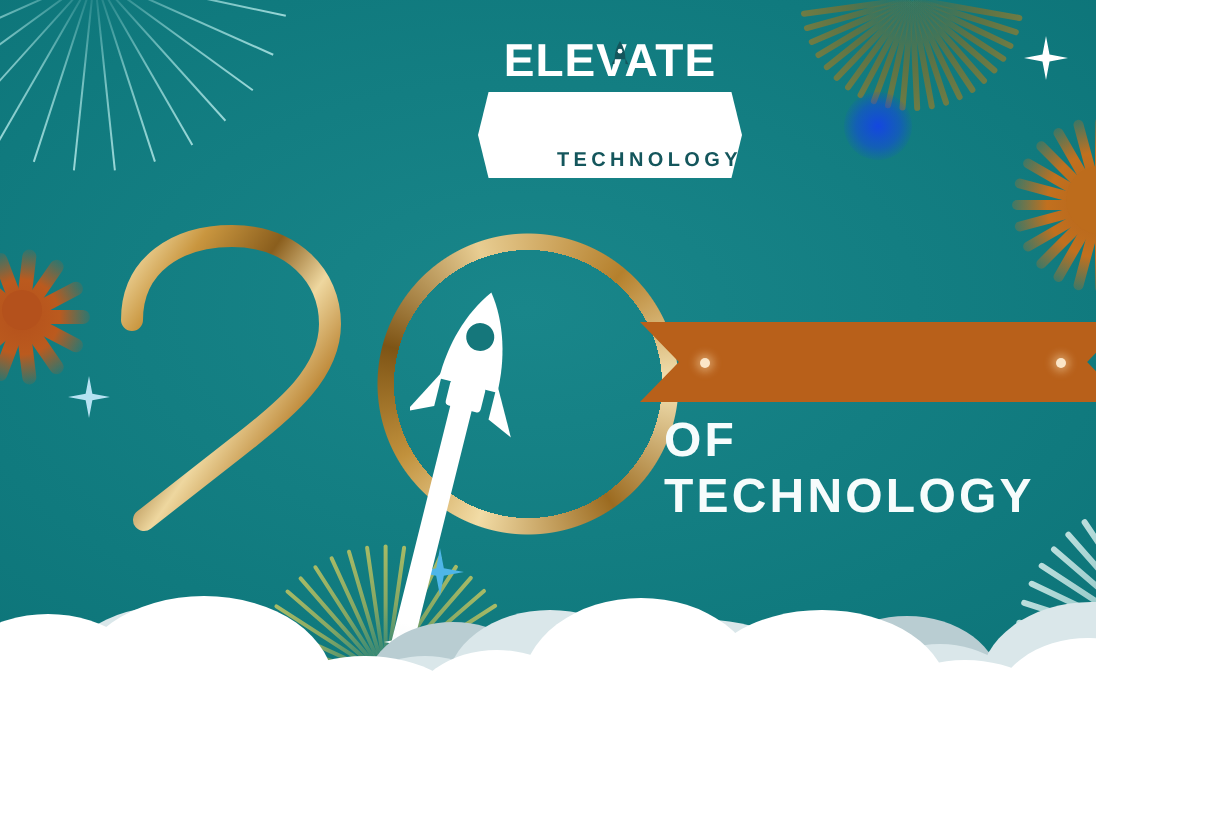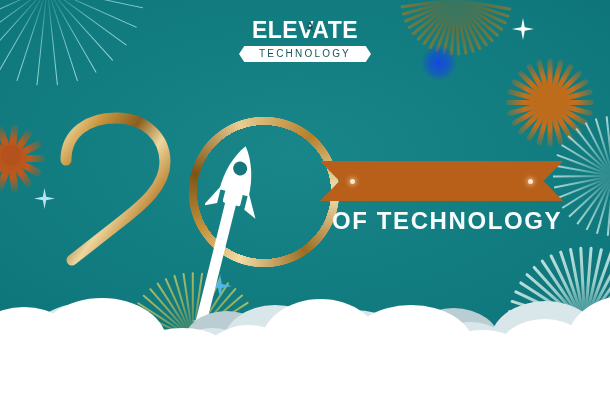--- a/index.html
+++ b/index.html
@@ -3,21 +3,21 @@
 <meta charset="utf-8">
 <style>
   * { box-sizing: border-box; margin: 0; padding: 0; }
   html, body {
     width: 610px; height: 407px;
     overflow: hidden;
     font-family: "Liberation Sans", sans-serif;
   }
   #banner {
     position: relative;
-    width: 610px; height: 407px;
+    width: 548px; height: 407px;
     background: radial-gradient(ellipse 140% 110% at 48% 38%, #19868a 0%, #107a7e 38%, #0a6e73 72%, #0a686d 100%);
     overflow: hidden;
   }
 
   
   .burst { position: absolute; border-radius: 50%; }
   .burst i {
     position: absolute; left: 50%; top: 50%;
     transform-origin: 0 50%;
     display: block;
@@ -147,22 +147,22 @@
     position: absolute; left: 66px; top: 3px;
     width: 10px; height: 17px;
   }
   #logo-tagline-wrap {
     position: relative; margin-top: 2px;
     background: #ffffff;
     clip-path: polygon(4% 0, 96% 0, 100% 50%, 96% 100%, 4% 100%, 0 50%);
     padding: 2px 0 3px;
   }
   #logo-tagline {
-    color: #14565c; font-size: 10px; font-weight: normal;
-    letter-spacing: 2.2px; text-align: center;
+    color: #14565c; font-size: 10px; font-weight: bold;
+    letter-spacing: 2.2px; text-align: right; margin-top: 27px;
   }
 
   
   .cloudband { position: absolute; left: -20px; width: 660px; }
   .cloudband .bump {
     position: absolute; border-radius: 50% 50% 0 0;
   }
   .cloudband .base { position: absolute; left: 0; width: 660px; }
 
   #cloud-back  { bottom: 0; height: 108px; }

